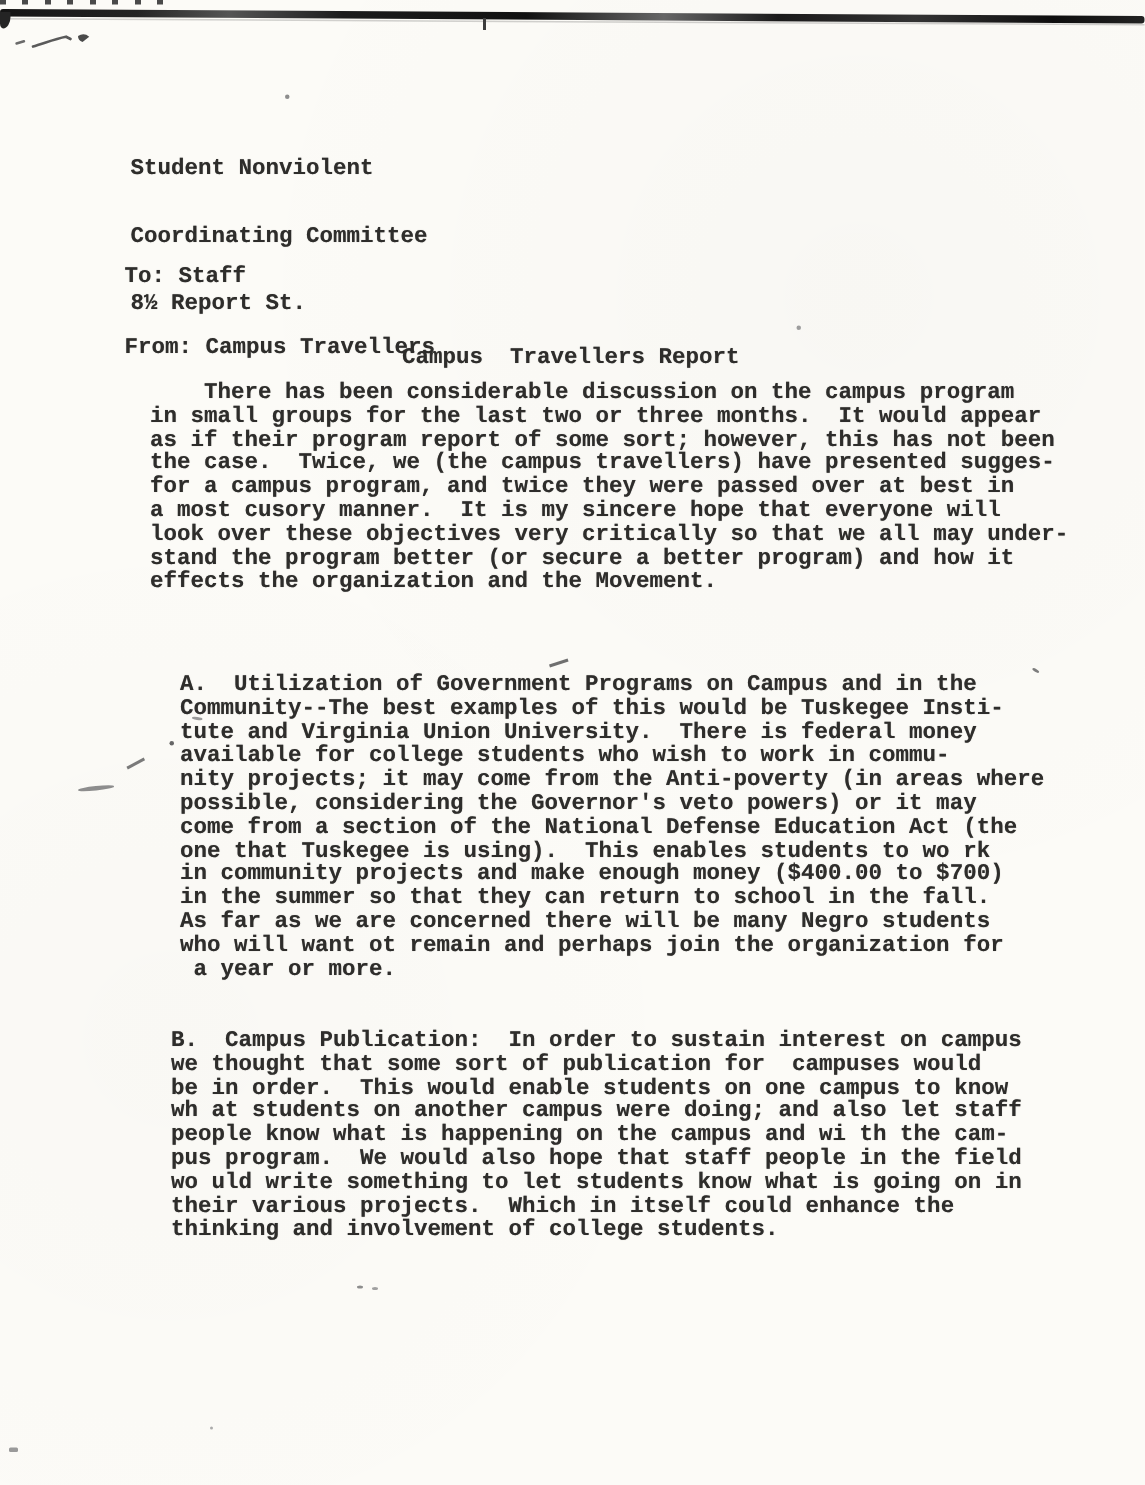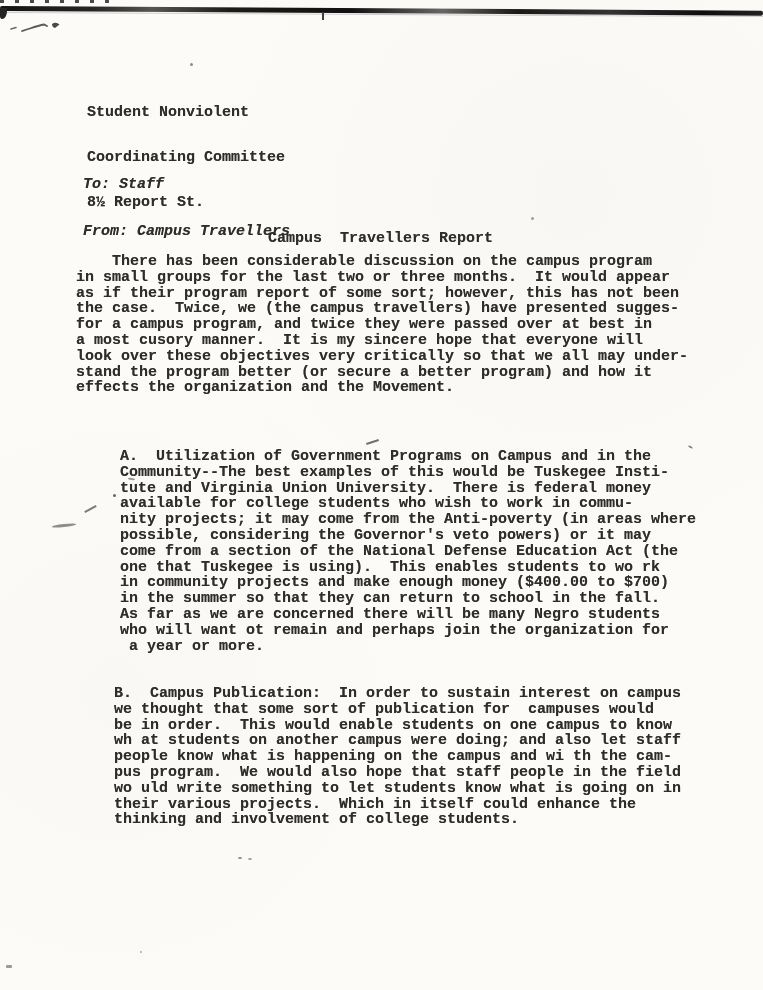--- a/index.html
+++ b/index.html
@@ -23,23 +23,23 @@
     white-space: pre;
     font-family: "Liberation Mono", "DejaVu Sans Mono", monospace;
     font-size: 15px;
     line-height: 15.8px;
     font-weight: bold;
     color: #2e2d2b;
     text-shadow: 0 0 0.5px rgba(46,45,43,0.55);
     letter-spacing: 0;
   }
   .letterhead { left: 87px; top: 75px; line-height: 15px; }
-  .tofrom     { left: 83px; top: 146px; line-height: 15.5px; font-style: italic; }
+  .tofrom     { left: 83px; top: 146px; line-height: 15.5px; }
   .title      { left: 268px; top: 191px; margin-top: 40px; }
-  .p-intro    { left: 76px;  top: 254px; }
+  .p-intro    { left: 100px;  top: 254px; }
   .p-lead     { left: 86px;  top: 404px; }
   .p-seca     { left: 120px; top: 449px; }
   .p-secb     { left: 114px; top: 686px; }
 
   
   .perforation {
     position: absolute; left: 0; top: 0; width: 118px; height: 3px;
     background: repeating-linear-gradient(90deg, #4a4a4a 0 4px, transparent 4px 15px);
   }
   .edge-line {

